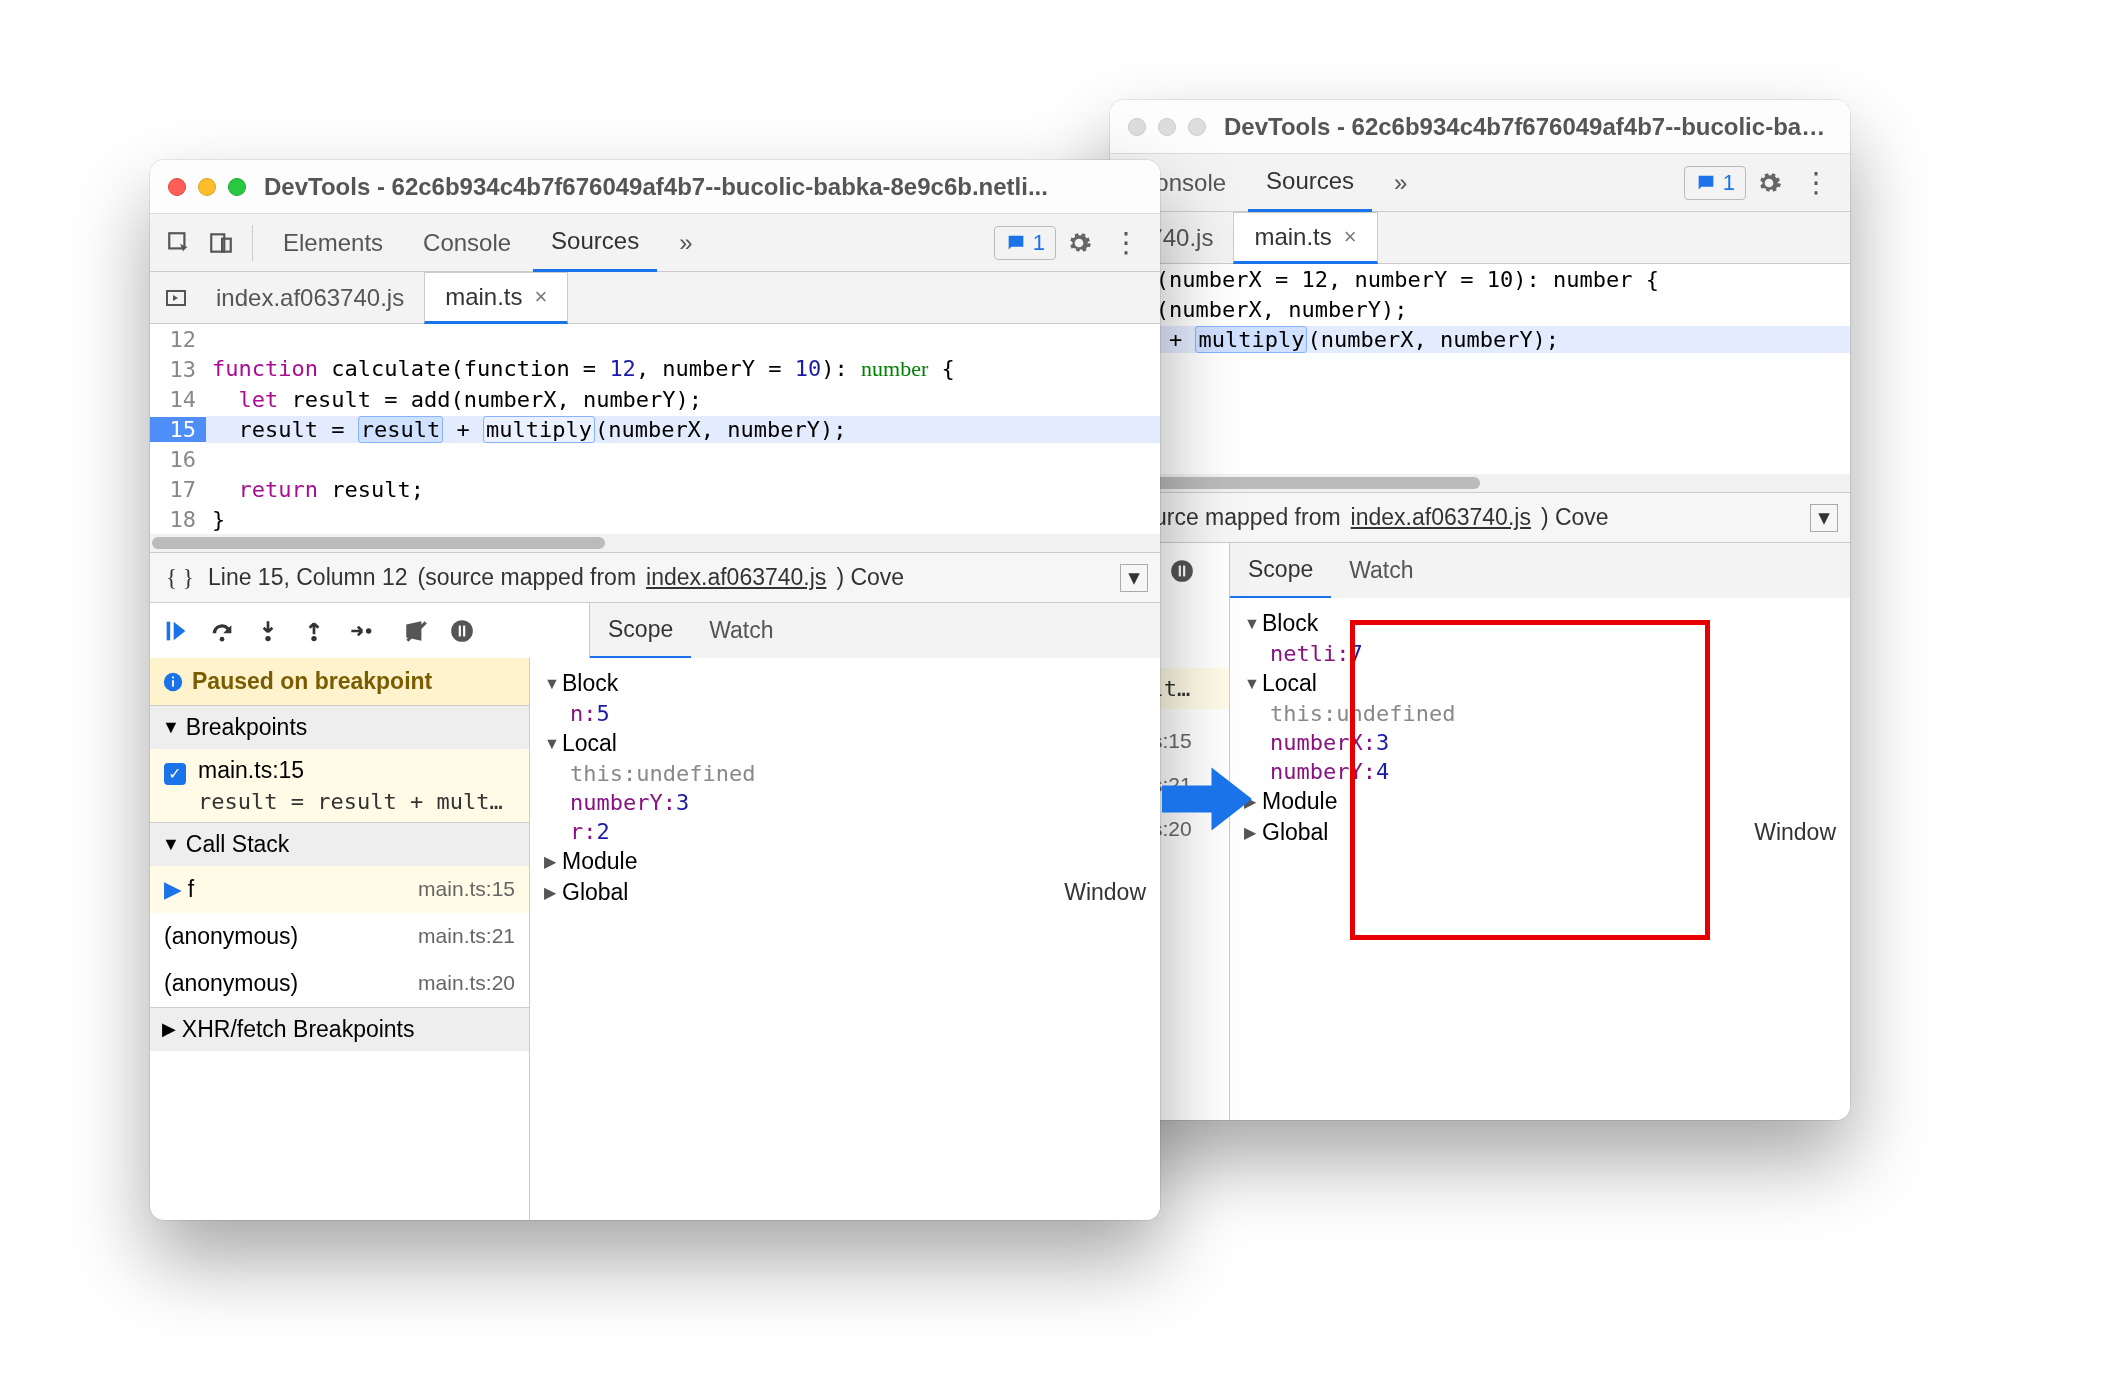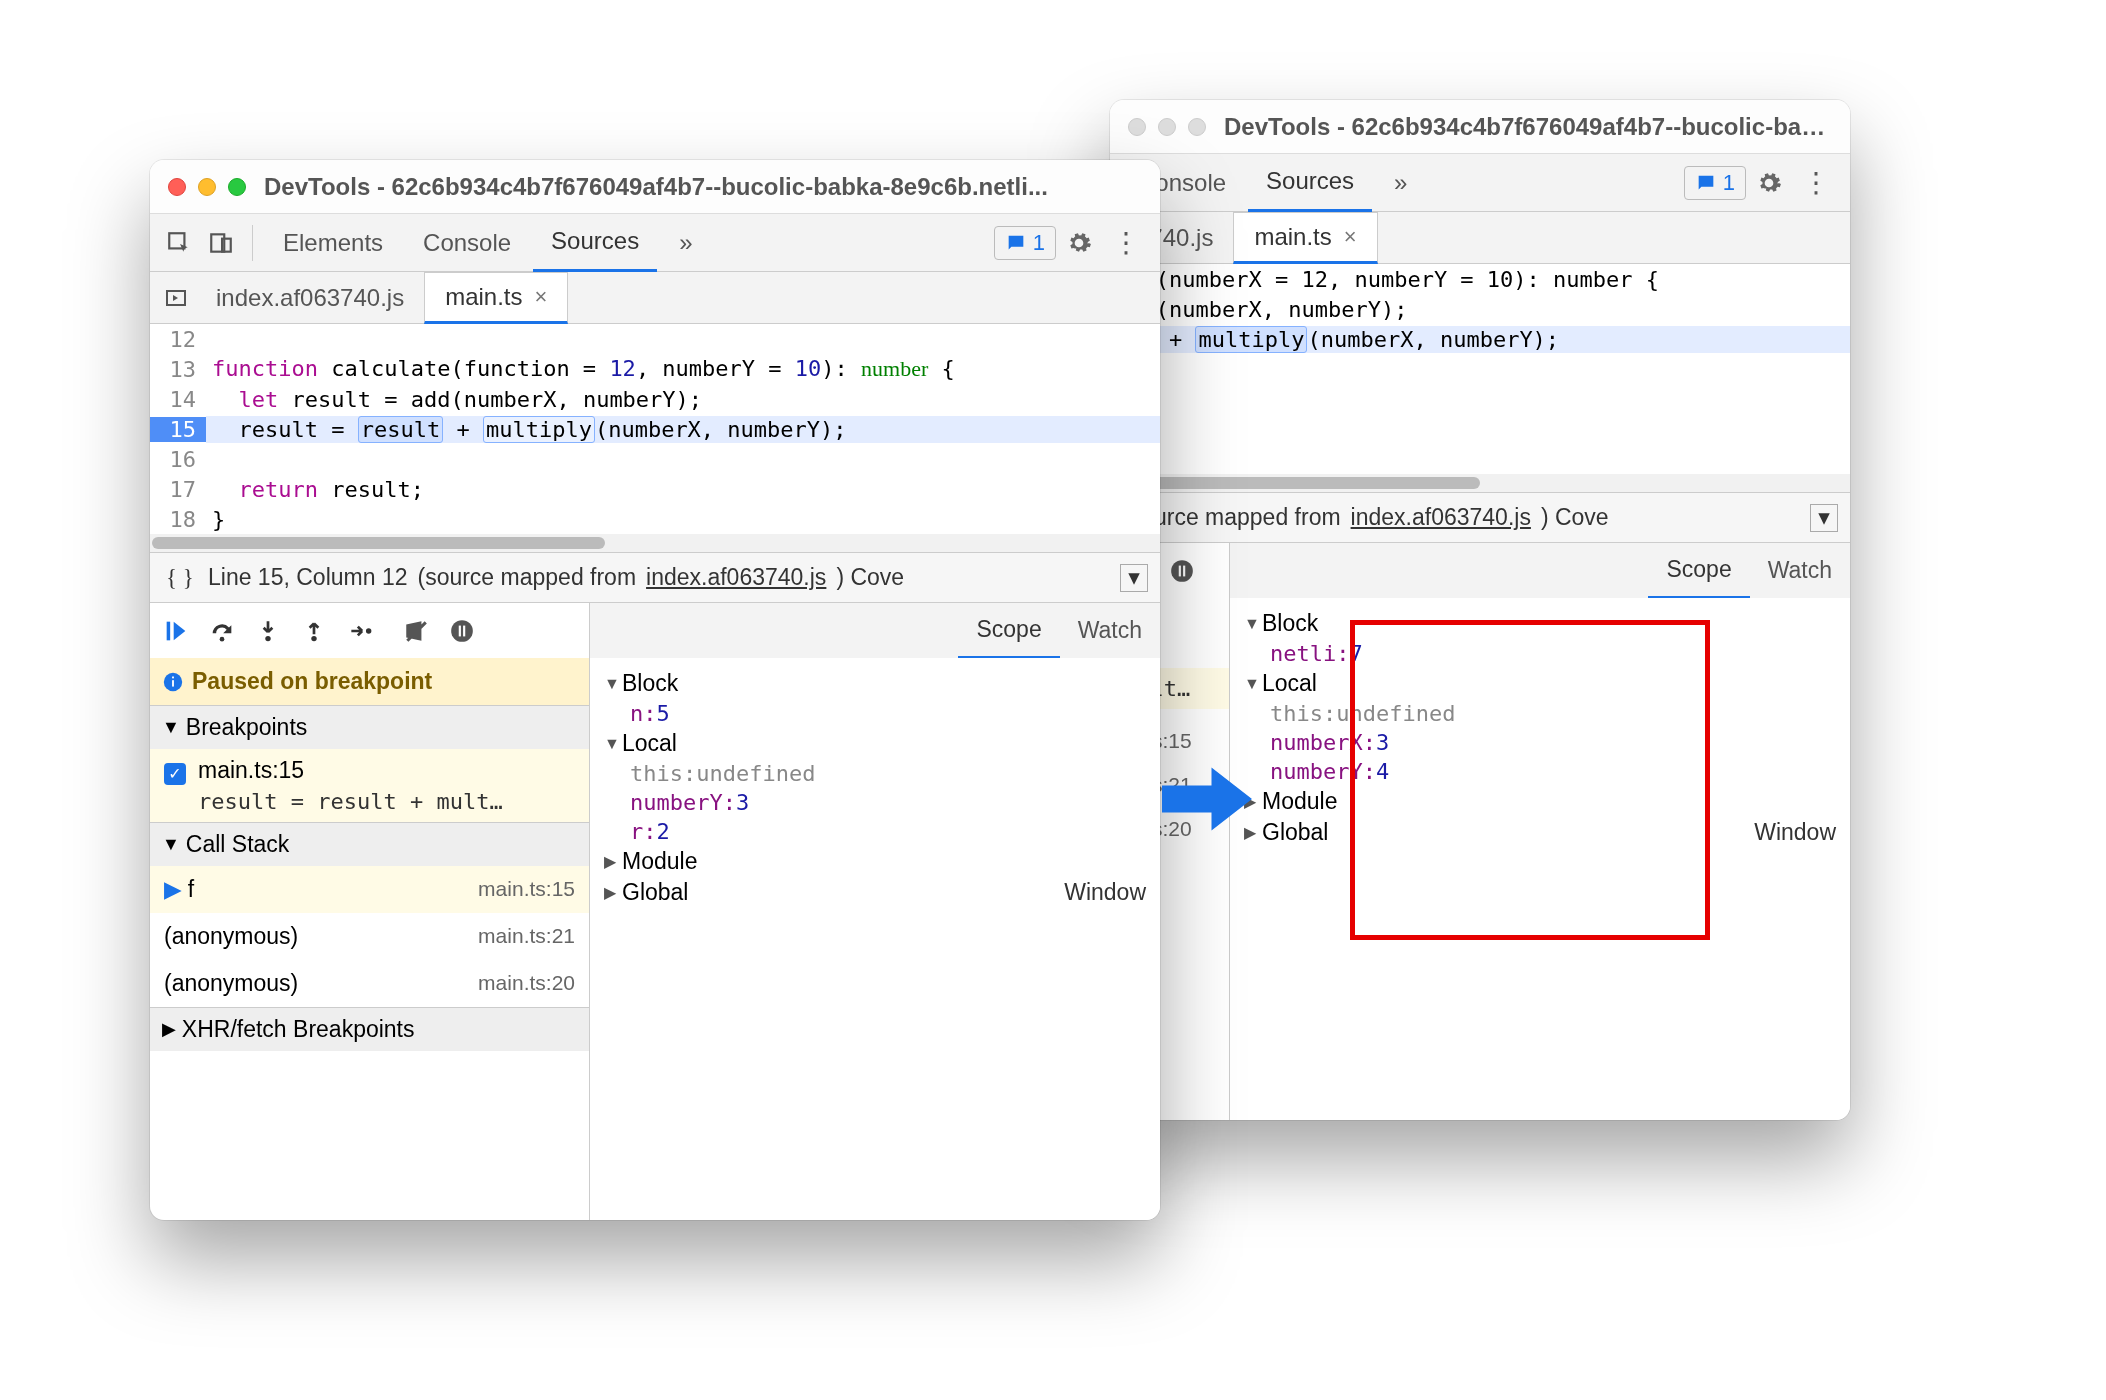--- a/index.html
+++ b/index.html
@@ -69,27 +69,27 @@
   .type { color:#008000;font-family:Liberation Serif, serif; }
   .tag-chip { display:inline-block; background:#d0e0ff; border:1px solid #86b2ff; border-radius:3px; padding:0 2px; }
   .tag-chip.light { background:#eaf1ff; }
   .scrollbar-h { height:18px; background:#f1f1f1; display:flex; align-items:center; padding:0 2px;}
   .scrollbar-h .thumb { height:12px; background:#bbb; border-radius:6px; }
   .statusbar { height:50px; display:flex; align-items:center; padding:0 12px; font-size:23px; color:#333; border-top:1px solid #ccc; background:#f6f6f6; gap:10px;}
   .statusbar a { text-decoration:underline; color:#333;}
   .statusbar .sb-icon { width:36px; display:flex; align-items:center; justify-content:center;}
   .dbg-row { display:flex; height:56px; border-top:1px solid #ccc;}
   .dbg-left { width:440px; border-right:1px solid #ccc; display:flex; align-items:center; padding:0 8px; gap:10px; background:#fff;}
-  .dbg-right { flex:1; display:flex; align-items:center; background:#f3f3f3;justify-content:flex-end;}
+  .dbg-right { flex:1; display:flex; align-items:center; background:#f3f3f3;}
   .dbg-icon { width:36px; height:36px; display:flex; align-items:center; justify-content:center; color:#333;}
   .dbg-icon.blue { color:#1a73e8;}
   .dbg-tab { font-size:23px; padding:0 18px; height:56px; display:flex; align-items:center; color:#555;}
   .dbg-tab.active { color:#333; border-bottom:3px solid #1a73e8;}
   .panels-row { display:flex; flex:1; min-height:0;}
-  .panel-left { width:440px; border-right:1px solid #ccc; display:flex; flex-direction:column; overflow:hidden;}
+  .panel-left { width:380px; border-right:1px solid #ccc; display:flex; flex-direction:column; overflow:hidden;}
   .panel-right { flex:1; background:#fff; overflow:auto;}
   .paused-bar { background:#fff3cd; color:#7a5d00; padding:10px 12px; font-size:23px; font-weight:600; display:flex; align-items:center; gap:8px;}
   .paused-bar .info-icon { color:#1a73e8; width:22px; height:22px;}
   .section-header { background:#eee; padding:8px 12px; font-size:23px; display:flex; align-items:center; border-top:1px solid #ccc;}
   .section-header .disclosure { margin-right:6px; font-size:18px;}
   .bp-item { background:#fffbe6; padding:8px 14px; }
   .bp-item .chk { width:22px; height:22px; background:#1a73e8; border-radius:4px; display:inline-flex; align-items:center; justify-content:center; color:#fff; font-size:16px; margin-right:12px; vertical-align:middle;}
   .bp-item .loc { font-size:23px;}
   .bp-item .snippet { font-family:Menlo,monospace; font-size:22px; color:#333; margin-left:34px; margin-top:4px; white-space:nowrap; overflow:hidden; text-overflow:ellipsis;}
   .stack-item { display:flex; justify-content:space-between; padding:10px 14px; font-size:23px; align-items:center;}

